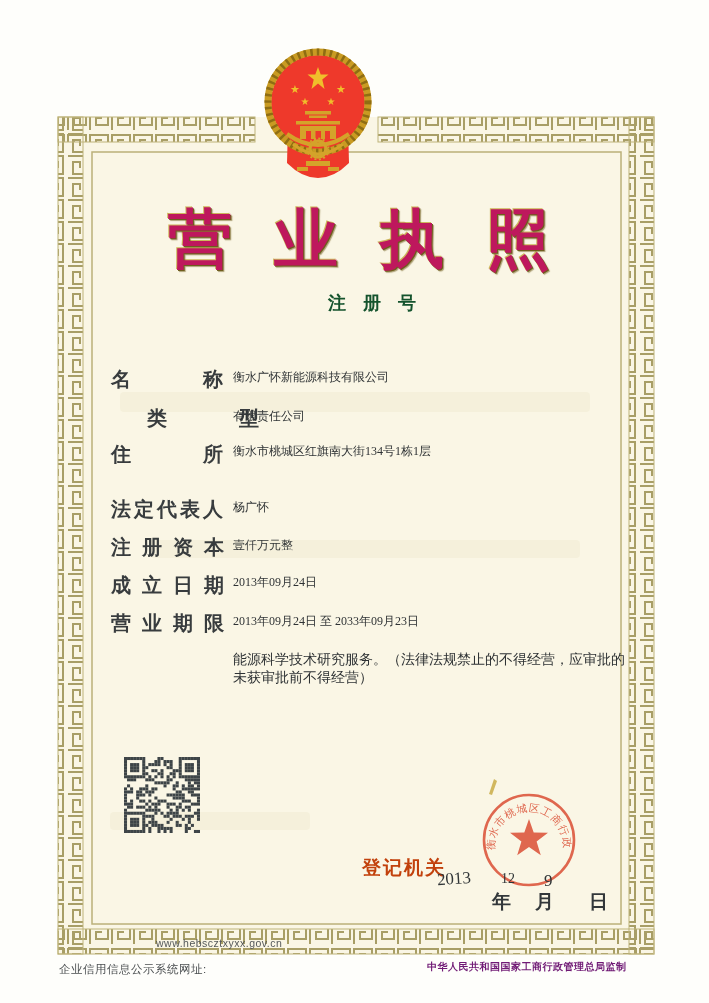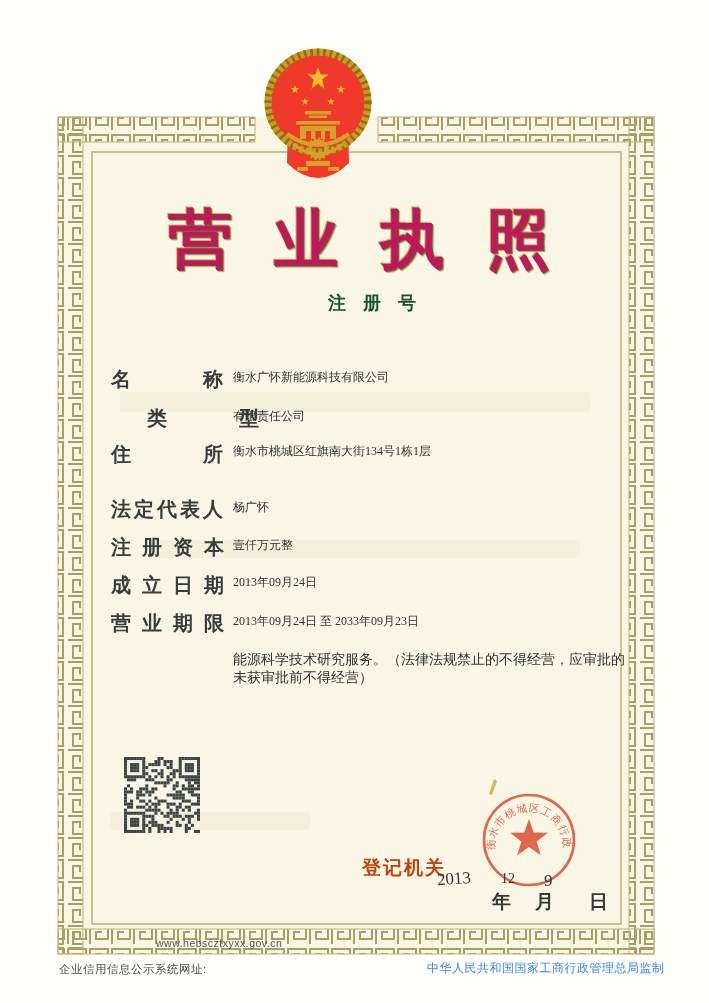--- a/index.html
+++ b/index.html
@@ -62,21 +62,21 @@
   .dt-year{left:437px;top:869px;font-size:17px;transform:rotate(-4deg);}
   .dt-month{left:501px;top:871px;font-size:14px;}
   .dt-day{left:544px;top:871px;font-size:17px;}
   .du{position:absolute;font-size:19px;font-weight:700;color:#32373a;}
   .du-year{left:492px;top:889px;}
   .du-month{left:535px;top:889px;}
   .du-day{left:589px;top:889px;}
 
   .foot-left{position:absolute;left:59px;top:962px;font-size:11.5px;color:#4a4e50;letter-spacing:.5px;}
   .foot-url{position:absolute;left:156px;top:937px;font-size:10.5px;color:#54585a;letter-spacing:.5px;}
-  .foot-right{position:absolute;left:427px;top:960px;font-size:12px;color:#3b82f6;letter-spacing:.5px;}
+  .foot-right{position:absolute;left:427px;top:960px;font-size:10px;color:#701a75;letter-spacing:.5px;font-weight:bold;}
 </style>
 </head>
 <body>
 
 <div class="page">
 
   <div class="paper"></div>
 
   <div class="ghost" style="left:120px;top:392px;width:470px;height:20px;"></div>
   <div class="ghost" style="left:150px;top:540px;width:430px;height:18px;"></div>

